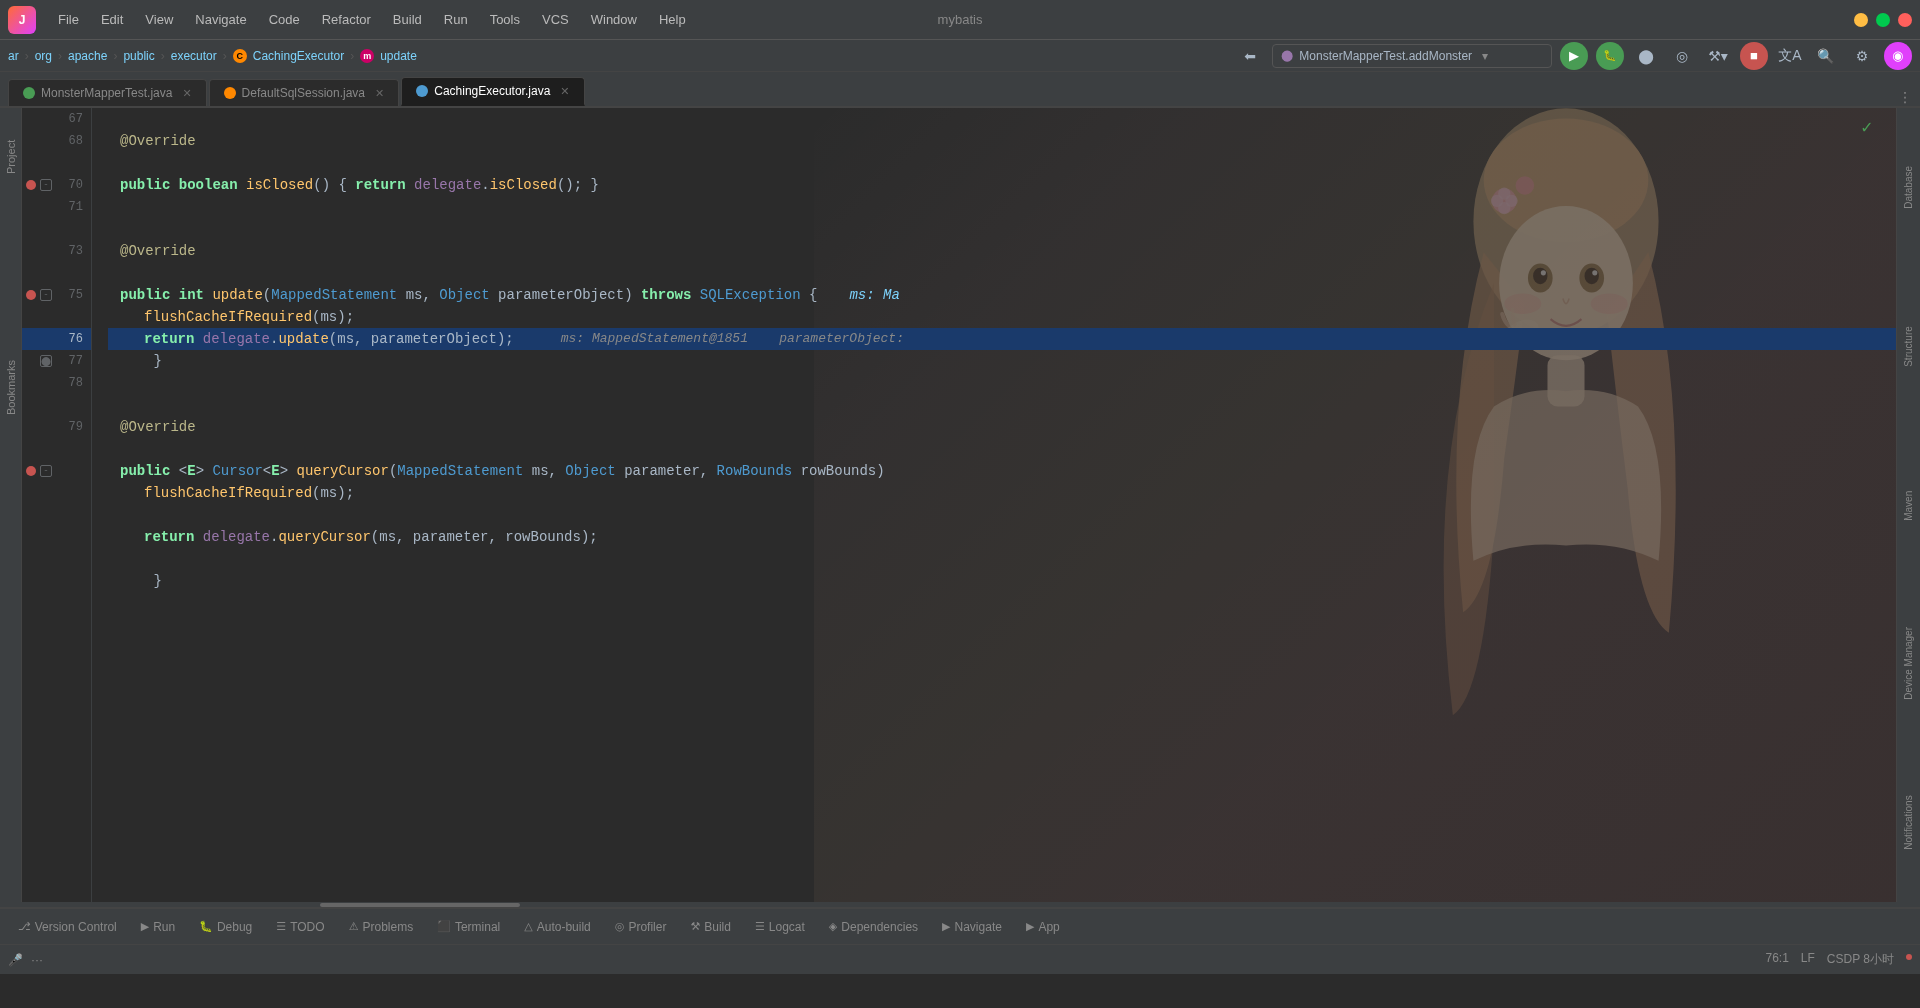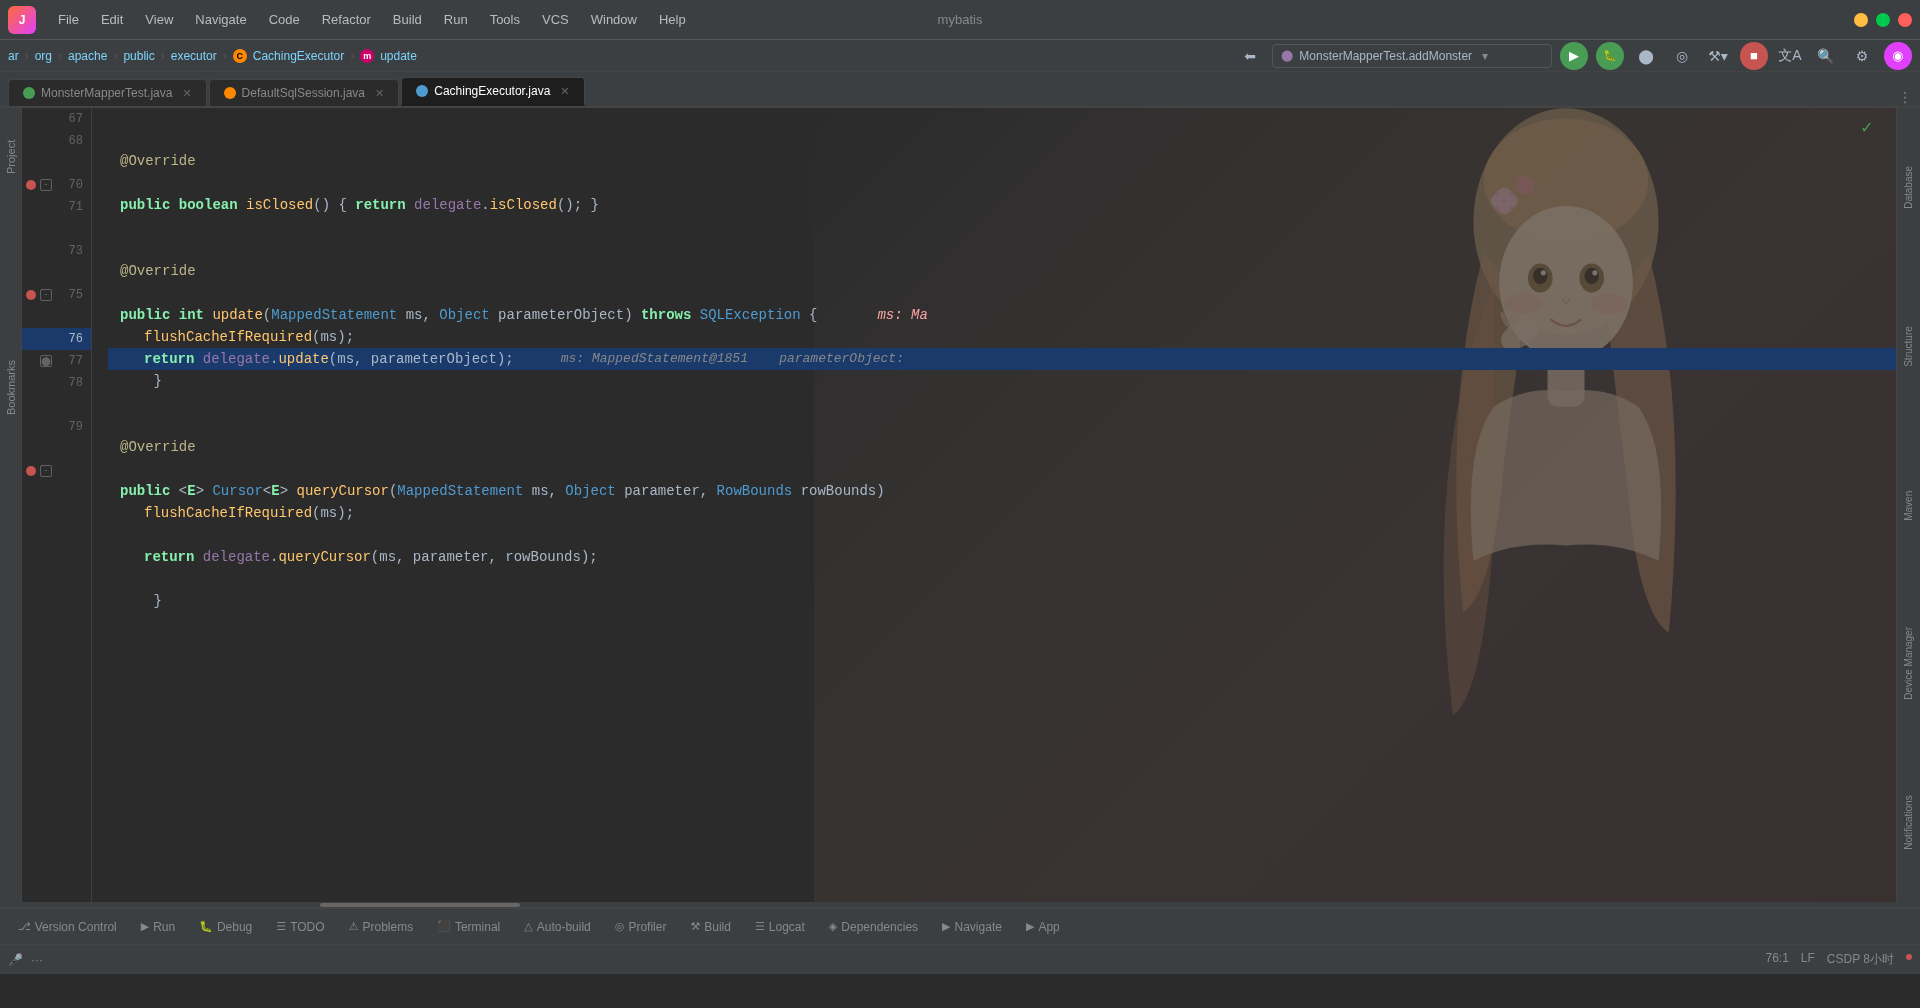--- a/index.html
+++ b/index.html
@@ -511,21 +511,21 @@
       <circle cx="140" cy="93" r="6" fill="#ffccdd" opacity="0.7"></circle>
       <circle cx="140" cy="107" r="6" fill="#ffccdd" opacity="0.7"></circle>
       <circle cx="160" cy="85" r="9" fill="#ff99aa" opacity="0.7"></circle>
 
       <ellipse cx="155" cy="230" rx="20" ry="12" fill="#f5dfc0" opacity="0.7" transform="rotate(-30,155,230)"></ellipse>
 
       <path d="M145,222 Q140,218 138,210" stroke="#f0d0b0" stroke-width="4" fill="none" opacity="0.6" stroke-linecap="round"></path>
       <path d="M150,220 Q148,215 148,206" stroke="#f0d0b0" stroke-width="4" fill="none" opacity="0.6" stroke-linecap="round"></path>
     </svg>
 
-    <div style="position:relative; z-index:5; padding-left:16px; padding-top:20px;">
+    <div style="position:relative; z-index:5; padding-left:16px; padding-top:0;">
 
       <div class="code-line" style="height:22px;"></div>
 
       <div class="code-line">
         <span class="kw-annotation">@Override</span>
       </div>
 
       <div class="code-line" style="height:22px;"></div>
 
       <div class="code-line">
@@ -537,21 +537,21 @@
       <div class="code-line" style="height:22px;"></div>
 
       <div class="code-line">
         <span class="kw-annotation">@Override</span>
       </div>
 
       <div class="code-line" style="height:22px;"></div>
 
       <div class="code-line">
         <span class="kw-orange">public </span><span class="kw-orange">int </span><span class="kw-yellow">update</span><span class="kw-white">(</span><span class="kw-blue">MappedStatement</span><span class="kw-white"> ms, </span><span class="kw-blue">Object</span><span class="kw-white"> parameterObject) </span><span class="kw-orange">throws </span><span class="kw-blue">SQLException</span><span class="kw-white"> {</span>
-        <span class="kw-gray" style="margin-left:60px;font-style:italic;color:#fca5a5;">ms: Ma</span>
+        <span class="kw-gray" style="margin-left:32px;font-style:italic;color:#7dd3fc;">ms: Ma</span>
       </div>
 
       <div class="code-line">
         <span class="kw-white" style="margin-left:24px;"><span class="kw-yellow">flushCacheIfRequired</span>(ms);</span>
       </div>
 
       <div class="code-line highlighted" style="background:#1a3a6b; width:100%;">
         <span class="kw-orange" style="margin-left:24px;">return </span><span class="kw-purple">delegate</span><span class="kw-white">.</span><span class="kw-yellow">update</span><span class="kw-white">(ms, parameterObject);</span>
         <span class="debug-hint" style="color:#888;font-style:italic;margin-left:47px;font-size:13px;">ms: MappedStatement@1851&nbsp;&nbsp;&nbsp;&nbsp;parameterObject:</span>
       </div>

